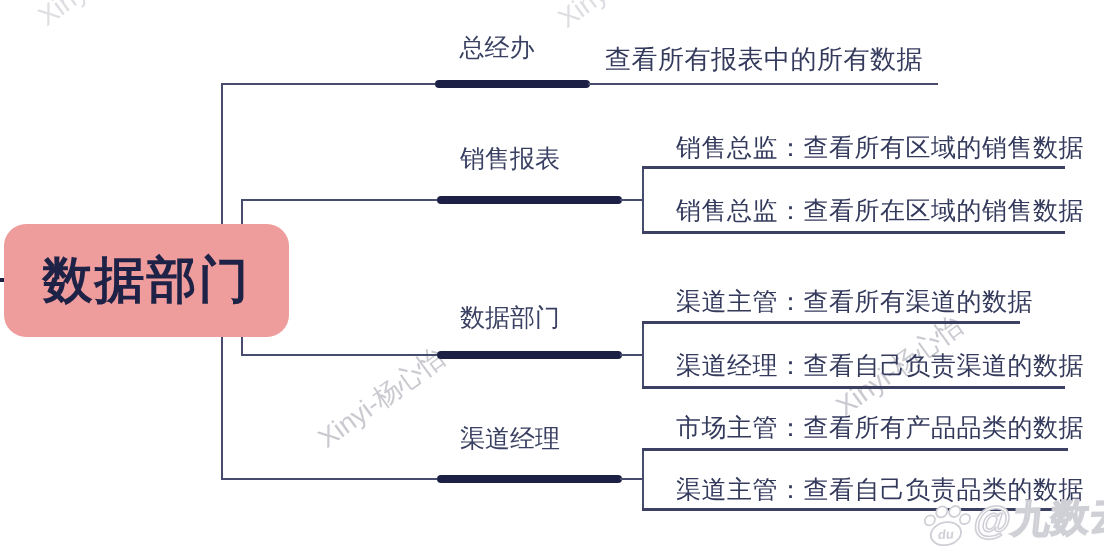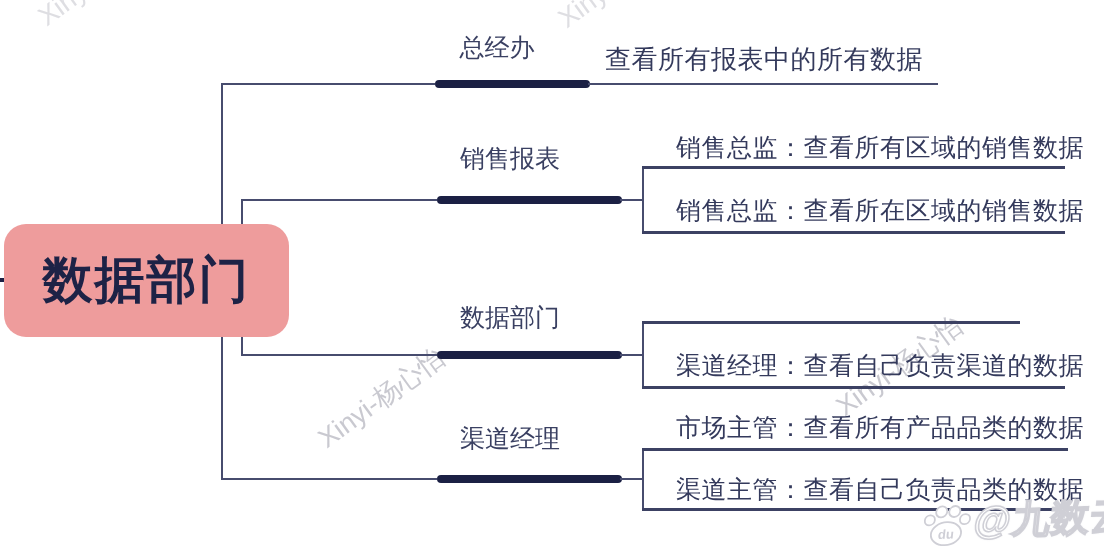--- a/index.html
+++ b/index.html
@@ -104,20 +104,21 @@
   </div>
 
   <div class="branch-label" style="left:437px;top:30px;width:120px">总经办</div>
   <div class="branch-label" style="left:440px;top:141px;width:140px">销售报表</div>
   <div class="branch-label" style="left:440px;top:300px;width:140px">数据部门</div>
   <div class="branch-label" style="left:440px;top:421px;width:140px">渠道经理</div>
 
   <div class="item-text" style="left:605px;top:44px;font-size:26px">查看所有报表中的所有数据</div>
   <div class="item-text" style="left:676px;top:132px">销售总监：查看所有区域的销售数据</div>
   <div class="item-text" style="left:676px;top:195px">销售总监：查看所在区域的销售数据</div>
+  <div class="item-text" style="left:676px;top:286px">渠道主管：查看所有渠道的数据</div>
   <div class="item-text" style="left:676px;top:350px">渠道经理：查看自己负责渠道的数据</div>
   <div class="item-text" style="left:676px;top:412px">市场主管：查看所有产品品类的数据</div>
   <div class="item-text" style="left:676px;top:474px">渠道主管：查看自己负责品类的数据</div>
 
   <div class="brand">
     <svg class="paw" viewBox="0 0 50 44">
       <circle cx="8" cy="16" r="5" fill="#fff" stroke="#CFCFD6" stroke-width="1.8"></circle>
       <circle cx="19" cy="8" r="5.5" fill="#fff" stroke="#CFCFD6" stroke-width="1.8"></circle>
       <circle cx="32" cy="8" r="5.5" fill="#fff" stroke="#CFCFD6" stroke-width="1.8"></circle>
       <circle cx="43" cy="16" r="5" fill="#fff" stroke="#CFCFD6" stroke-width="1.8"></circle>

